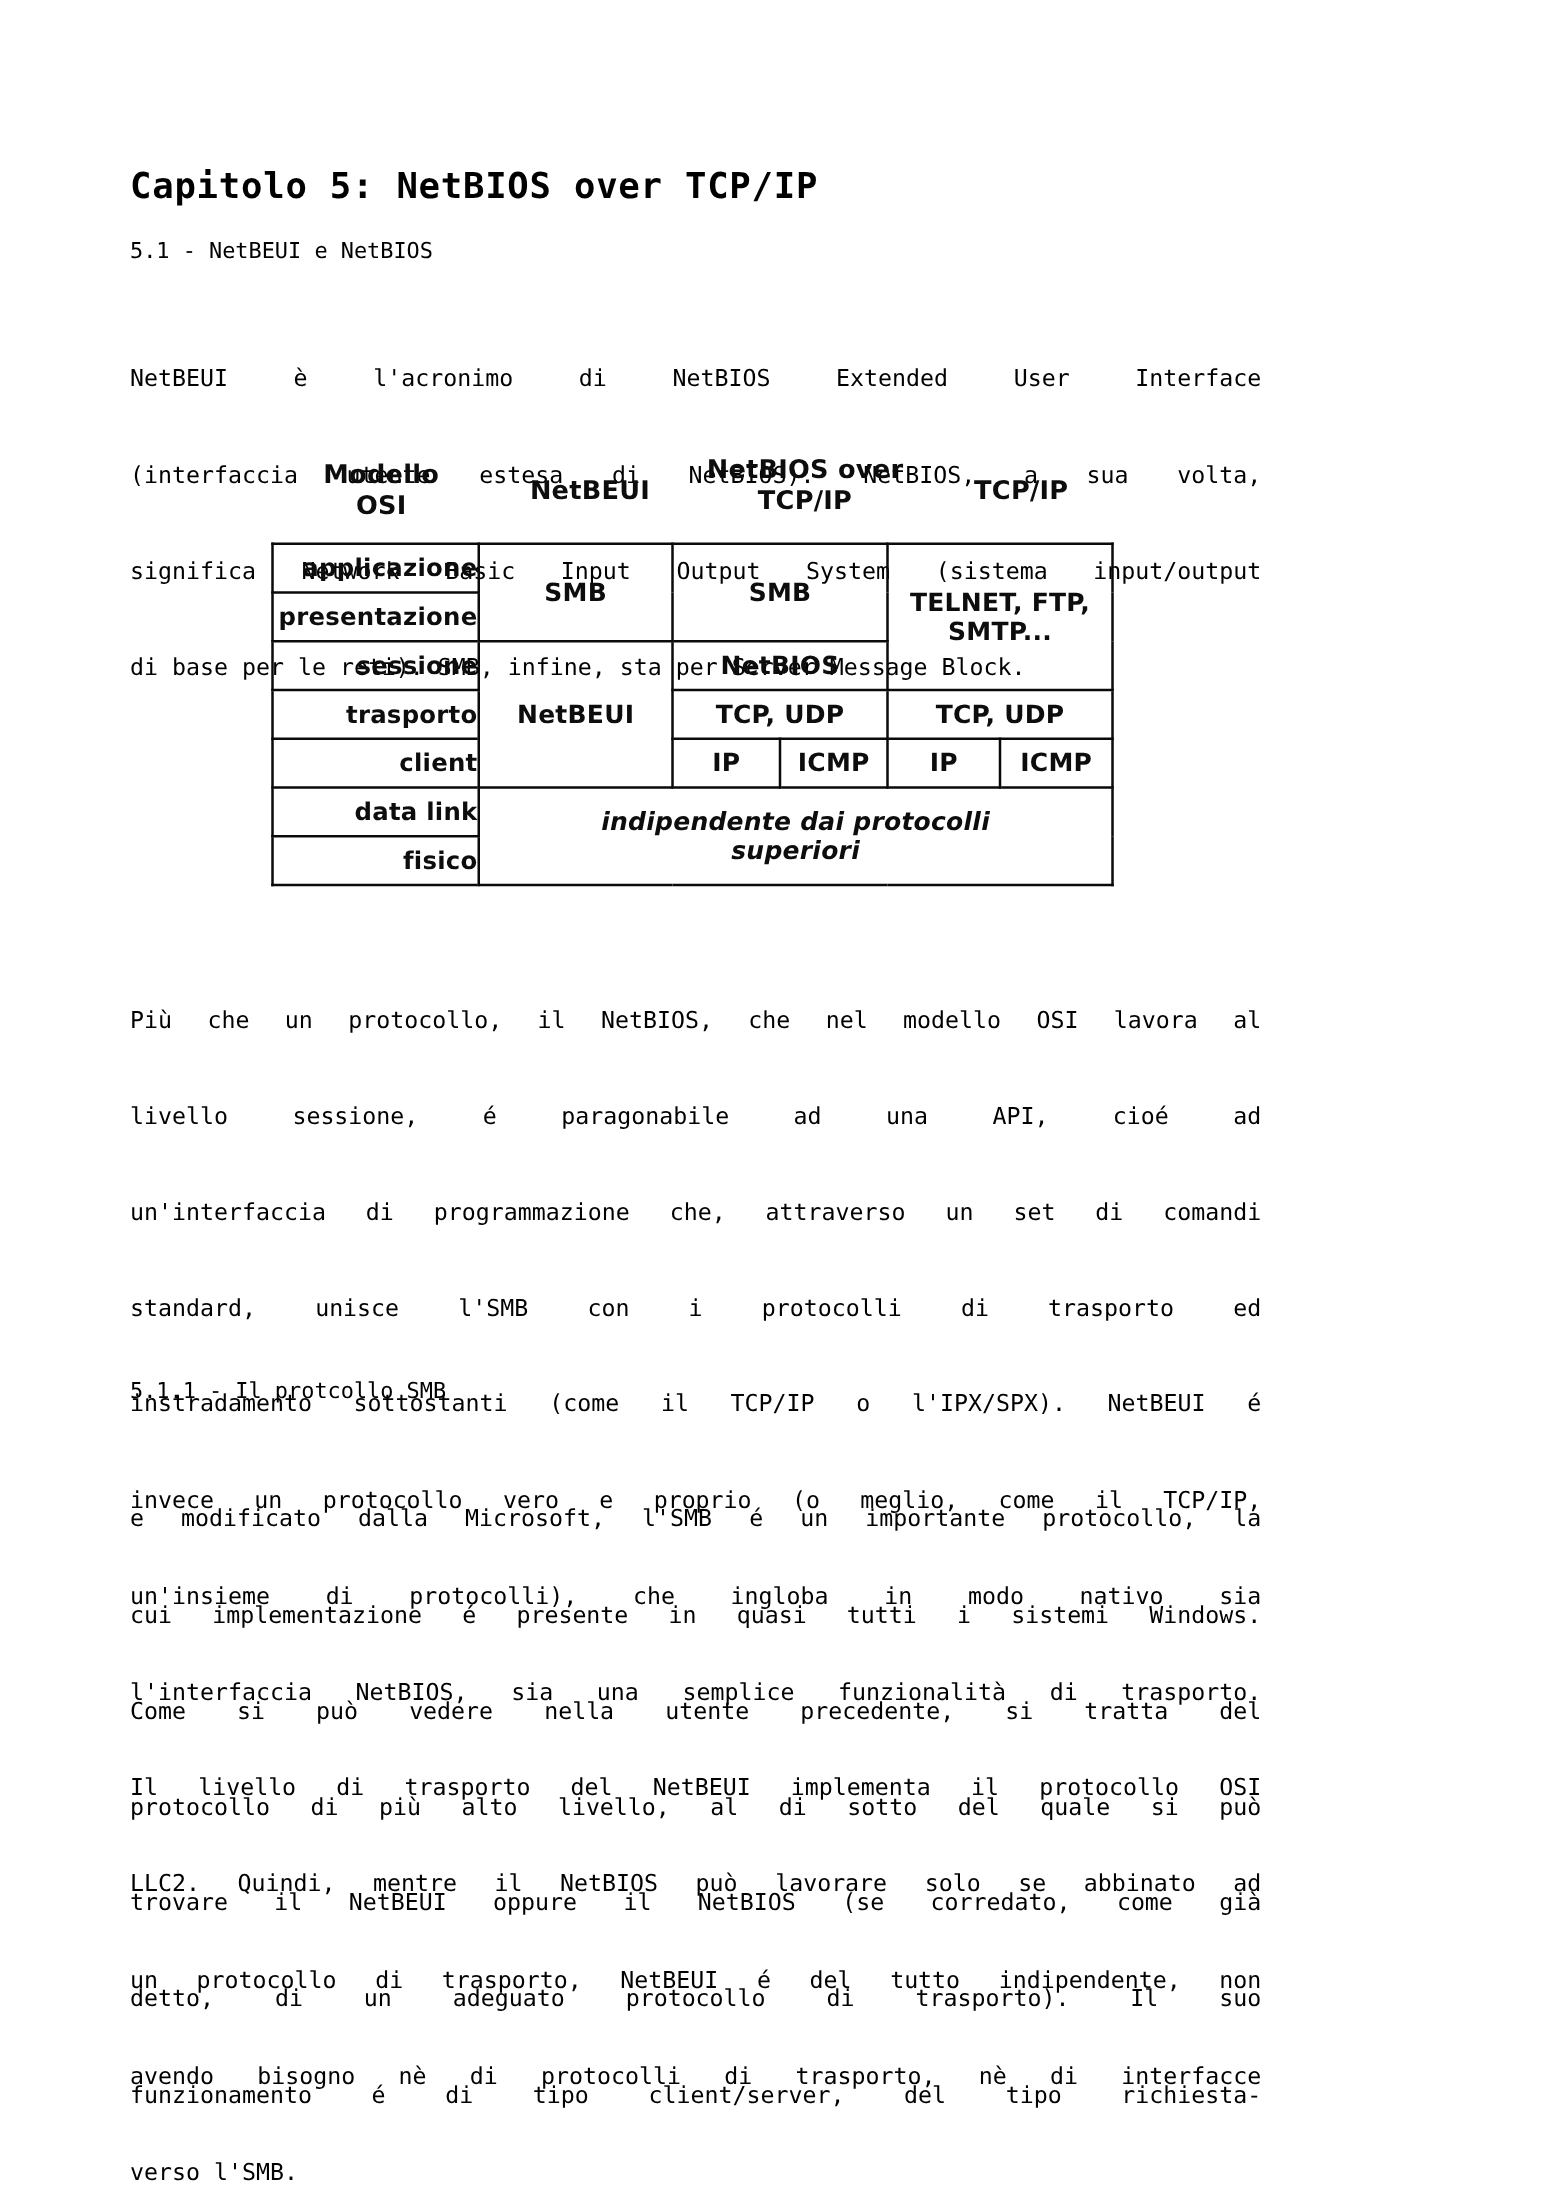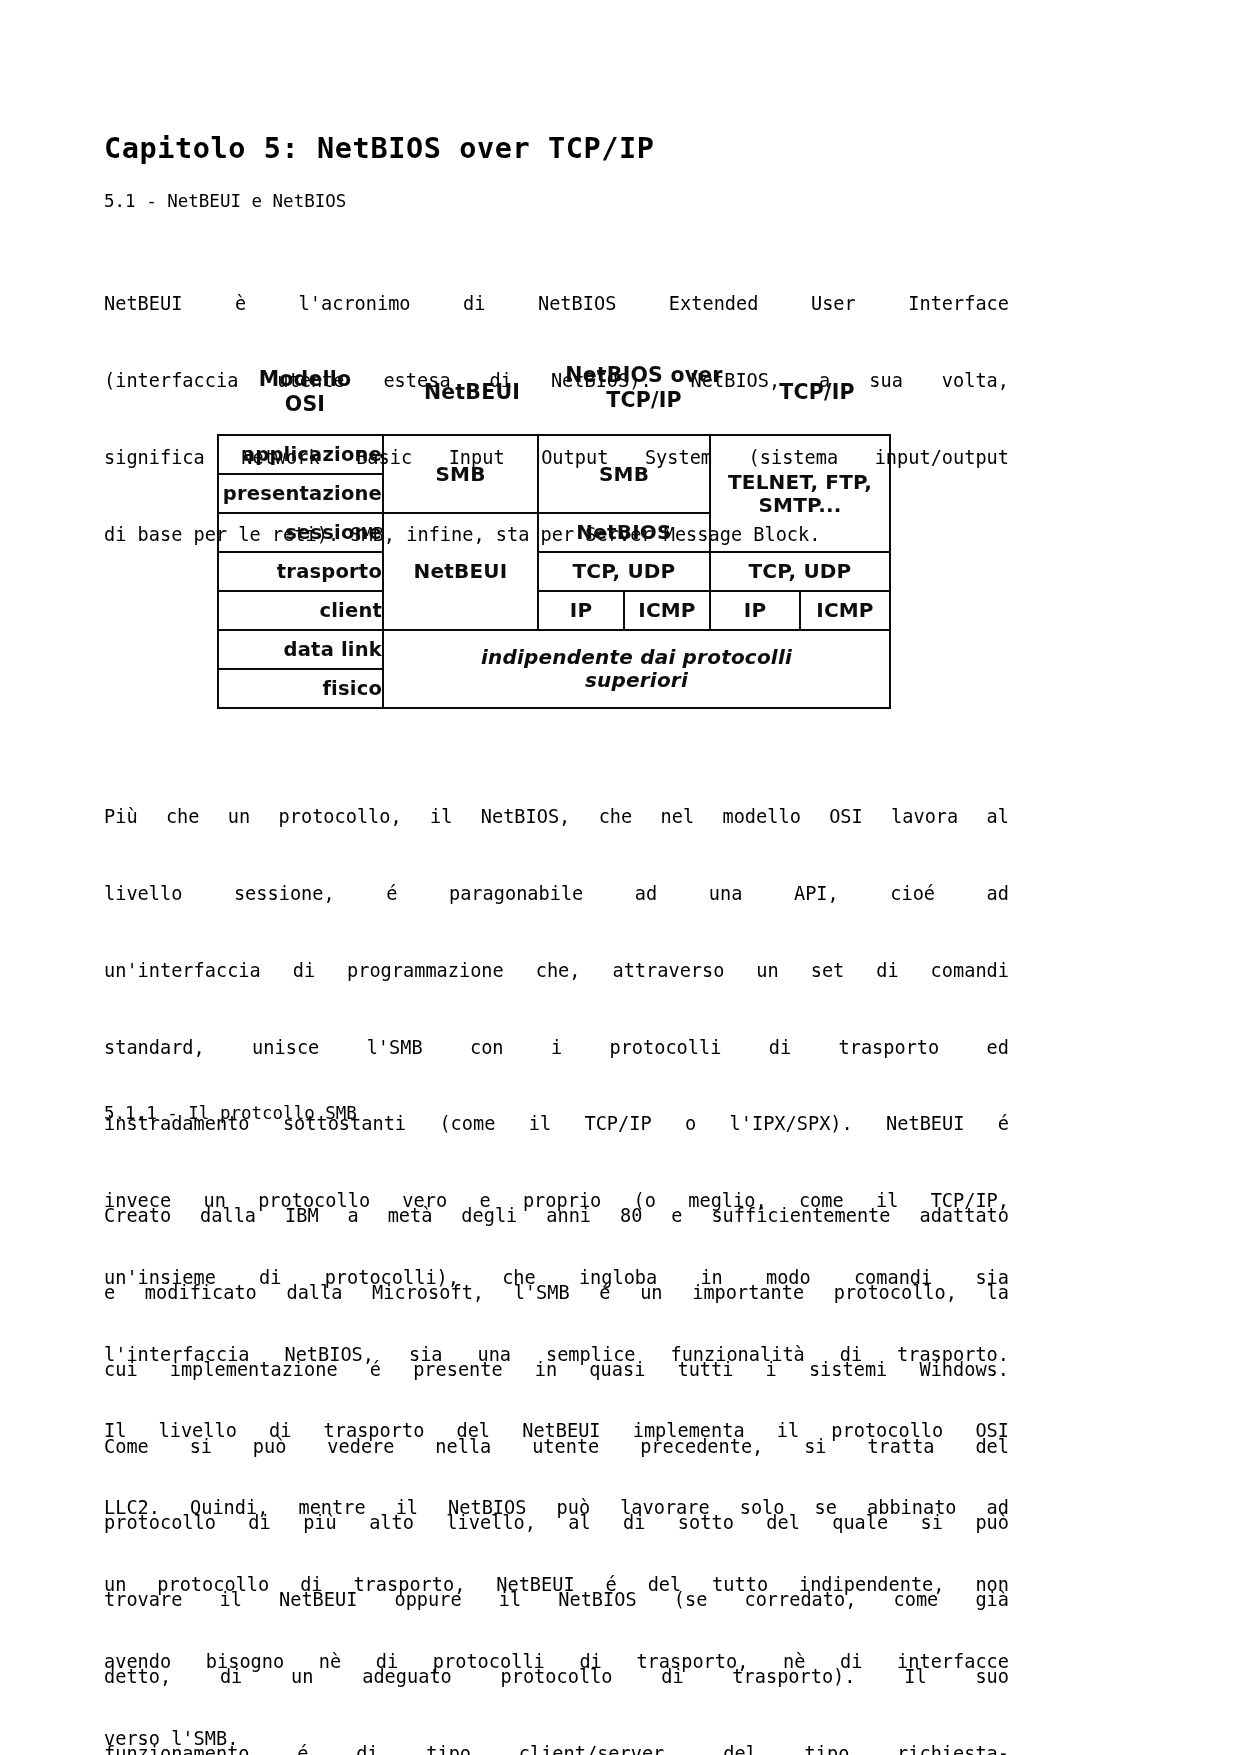--- a/index.html
+++ b/index.html
@@ -212,33 +212,32 @@
     </table>
   </div>
 
   <div class="body-par par-netbios">
     <span class="ln">Più  che  un  protocollo,  il  NetBIOS,  che  nel  modello  OSI  lavora  al</span>
     <span class="ln">livello   sessione,   é   paragonabile   ad   una   API,   cioé   ad</span>
     <span class="ln">un'interfaccia di programmazione che, attraverso un set di comandi</span>
     <span class="ln">standard,   unisce   l'SMB   con   i   protocolli   di   trasporto   ed</span>
     <span class="ln">instradamento sottostanti (come il TCP/IP o l'IPX/SPX). NetBEUI é</span>
     <span class="ln">invece  un  protocollo  vero  e  proprio  (o  meglio,  come  il  TCP/IP,</span>
-    <span class="ln">un'insieme   di   protocolli),   che   ingloba   in   modo   comandi   sia</span>
+    <span class="ln">un'insieme   di   protocolli),   che   ingloba   in   modo   nativo   sia</span>
     <span class="ln">l'interfaccia NetBIOS, sia una semplice funzionalità di trasporto.</span>
     <span class="ln">Il  livello  di  trasporto  del  NetBEUI  implementa  il  protocollo  OSI</span>
     <span class="ln">LLC2. Quindi, mentre il NetBIOS può lavorare solo se abbinato ad</span>
     <span class="ln">un  protocollo  di  trasporto,  NetBEUI  é  del  tutto  indipendente,  non</span>
     <span class="ln">avendo  bisogno  nè  di  protocolli  di  trasporto,  nè  di  interfacce</span>
     <span class="ln last">verso l'SMB.</span>
   </div>
 
   <h2 class="section-title sec-511">5.1.1 - Il protcollo SMB</h2>
 
   <div class="body-par par-smb">
-    <span class="ln">Creato dalla IBM a metà degli anni 80 e sufficientemente adattato</span>
     <span class="ln">e modificato dalla Microsoft, l'SMB é un importante protocollo, la</span>
     <span class="ln">cui implementazione é presente in quasi tutti i sistemi Windows.</span>
     <span class="ln">Come  si  può  vedere  nella  utente  precedente,  si  tratta  del</span>
     <span class="ln">protocollo  di  più  alto  livello,  al  di  sotto  del  quale  si  può</span>
     <span class="ln">trovare  il  NetBEUI  oppure  il  NetBIOS  (se  corredato,  come  già</span>
     <span class="ln">detto,  di  un  adeguato  protocollo  di  trasporto).  Il  suo</span>
     <span class="ln">funzionamento  é  di  tipo  client/server,  del  tipo  richiesta-</span>
     
     
     

